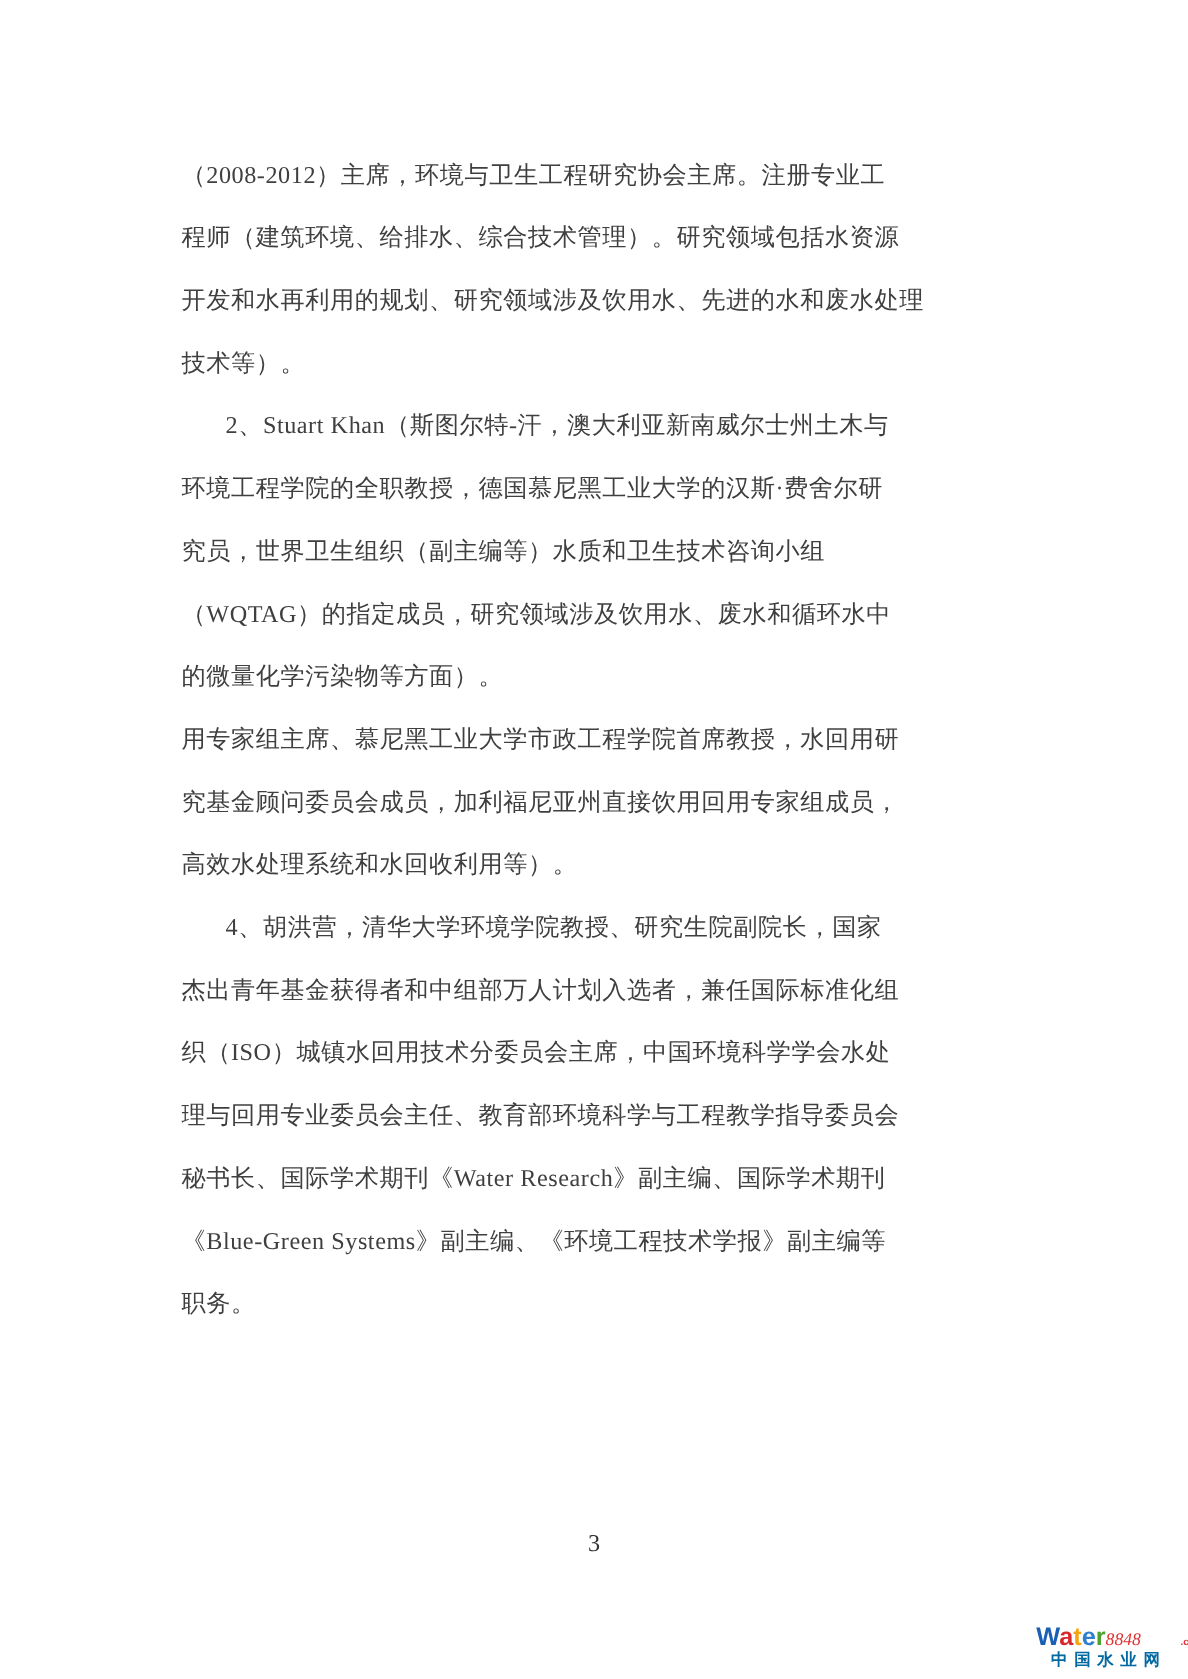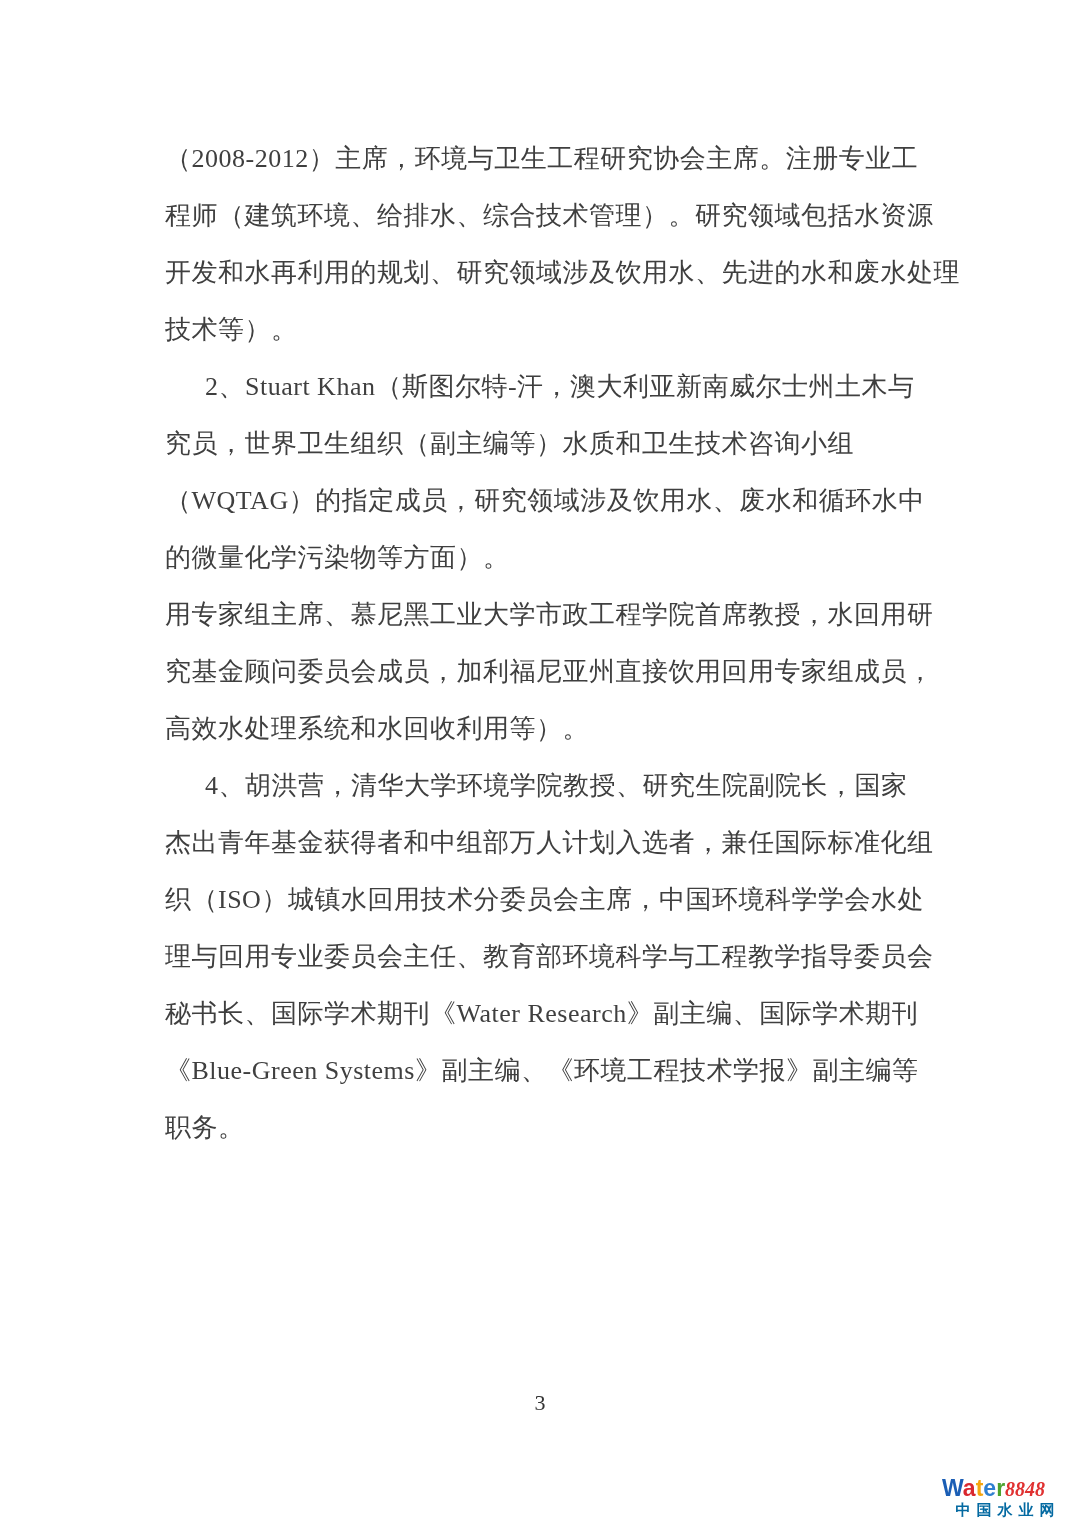--- a/index.html
+++ b/index.html
@@ -4,21 +4,21 @@
 <style>
   html,body{margin:0;padding:0;}
   body{
     width:1080px;height:1526px;position:relative;background:#ffffff;
     font-family:"Liberation Serif","DejaVu Serif",serif;
     overflow:hidden;
   }
   .page{position:absolute;inset:0;background:#ffffff;}
   .content{
     position:absolute;left:165px;top:130px;width:770px;
-    color:#3f3f3f;font-size:26px;
+    color:#3f3f3f;font-size:22px;
   }
   .para{margin:0;}
   .line{
     height:57px;line-height:57px;white-space:nowrap;
     letter-spacing:0.5px;
   }
   .line.indent{padding-left:40px;}
   .footer-pageno{
     position:absolute;left:0;right:0;top:1390px;
     text-align:center;color:#333333;font-size:22px;
@@ -27,21 +27,21 @@
     position:absolute;right:6px;bottom:8px;width:132px;
     text-align:center;font-family:"Liberation Sans","DejaVu Sans",sans-serif;
     line-height:1.05;
   }
   .logo-line1{white-space:nowrap;}
   .logo-brand{
     font-weight:bold;font-size:23px;letter-spacing:0px;
   }
   .logo-number{
     font-family:"Liberation Serif","DejaVu Serif",serif;
-    font-style:italic;font-weight:bold;font-size:20px;
+    font-style:italic;font-weight:normal;font-size:16px;
   }
   .logo-tld{
     font-size:9px;font-weight:bold;vertical-align:baseline;padding-left:36px;
   }
   .logo-line2{
     font-weight:bold;font-size:15px;letter-spacing:6px;
     margin-top:2px;white-space:nowrap;
   }
 </style>
 </head>
@@ -53,20 +53,21 @@
 
     <div class="para">
       <div class="line">（2008-2012）主席，环境与卫生工程研究协会主席。注册专业工</div>
       <div class="line">程师（建筑环境、给排水、综合技术管理）。研究领域包括水资源</div>
       <div class="line">开发和水再利用的规划、研究领域涉及饮用水、先进的水和废水处理</div>
       <div class="line">技术等）。</div>
     </div>
 
     <div class="para">
       <div class="line indent">2、Stuart Khan（斯图尔特-汗，澳大利亚新南威尔士州土木与</div>
+      <div class="line">环境工程学院的全职教授，德国慕尼黑工业大学的汉斯·费舍尔研</div>
       <div class="line">究员，世界卫生组织（副主编等）水质和卫生技术咨询小组</div>
       <div class="line">（WQTAG）的指定成员，研究领域涉及饮用水、废水和循环水中</div>
       <div class="line">的微量化学污染物等方面）。</div>
     </div>
 
     <div class="para">
       <div class="line">用专家组主席、慕尼黑工业大学市政工程学院首席教授，水回用研</div>
       <div class="line">究基金顾问委员会成员，加利福尼亚州直接饮用回用专家组成员，</div>
       <div class="line">高效水处理系统和水回收利用等）。</div>
     </div>

